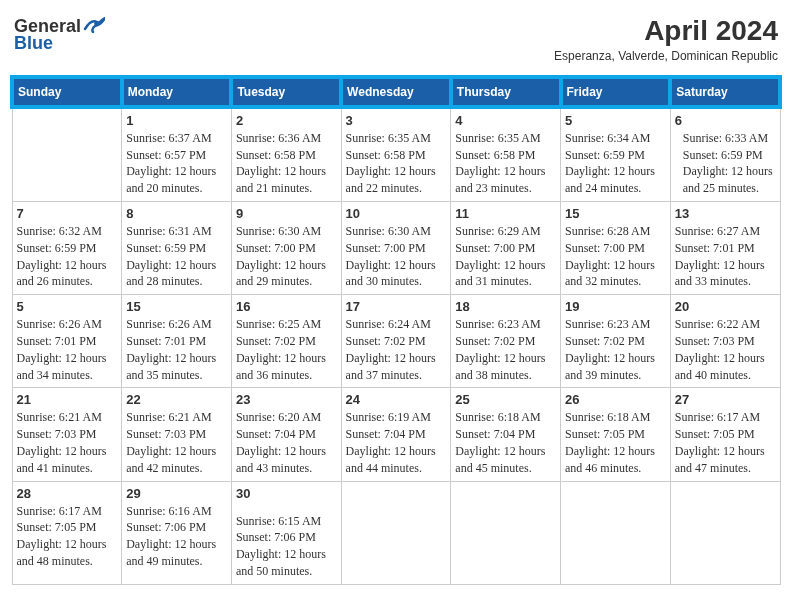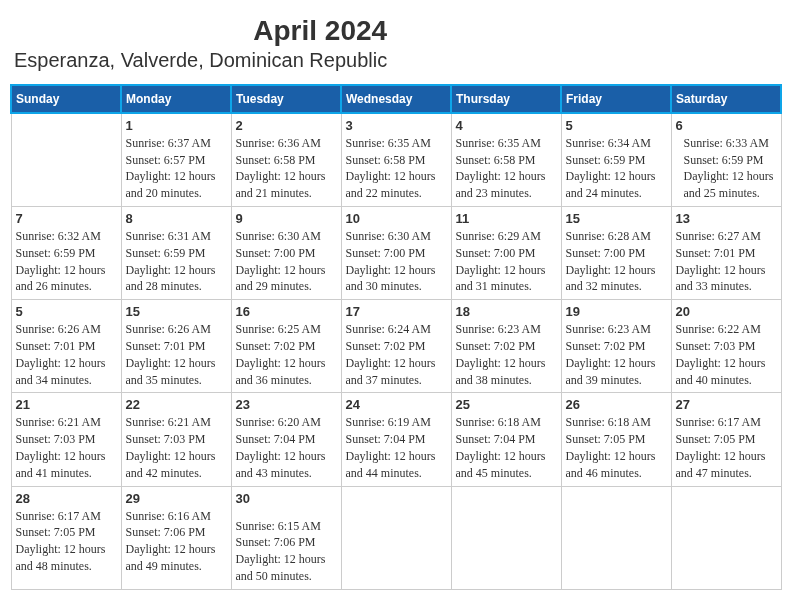--- a/index.html
+++ b/index.html
@@ -25,37 +25,37 @@
     .title-section {
       text-align: right;
     }
     .calendar-title {
       font-size: 28px;
       font-weight: bold;
       color: #333;
       line-height: 1.1;
     }
     .calendar-subtitle {
-      font-size: 20px;
+      font-size: 12px;
       color: #333;
       margin-top: 2px;
     }
     .calendar-table {
       width: 100%;
       border-collapse: collapse;
       font-size: 11px;
     }
     .calendar-table th {
       background-color: #1a5fa8;
       color: #fff;
       padding: 6px 4px;
       text-align: left;
       font-size: 12px;
       font-weight: bold;
-      border: 2px solid #0ea5e9;
+      border: 4px solid #0ea5e9;
     }
     .calendar-table td {
       border: 1px solid #ccc;
       vertical-align: top;
       padding: 4px 4px;
       width: 14.28%;
       min-height: 80px;
       height: 80px;
     }
     .day-number {
@@ -75,20 +75,29 @@
       background: #f9f9f9;
     }
     .week-row td {
       background: #fff;
     }
   </style>
 </head>
 <body>
 
 <div class="header-section">
+  <div class="logo">
+    <div style="display:flex;align-items:center;">
+      <span style="font-size:18px;font-weight:bold;color:#333;">General</span>
+      <svg width="22" height="16" viewBox="0 0 22 16" style="margin-left:2px;margin-top:-4px;">
+        <path d="M2,12 Q8,2 14,5 Q10,8 16,6 Q20,2 22,1 Q18,8 12,9 Q8,12 10,15" fill="none" stroke="#1a5fa8" stroke-width="2.5" stroke-linecap="round"></path>
+      </svg>
+    </div>
+    <span style="font-size:18px;font-weight:bold;color:#1a5fa8;margin-top:-4px;">Blue</span>
+  </div>
   <div class="title-section">
     <div class="calendar-title">April 2024</div>
     <div class="calendar-subtitle">Esperanza, Valverde, Dominican Republic</div>
   </div>
 </div>
 
 <table class="calendar-table">
   <thead>
     <tr>
       <th>Sunday</th>

